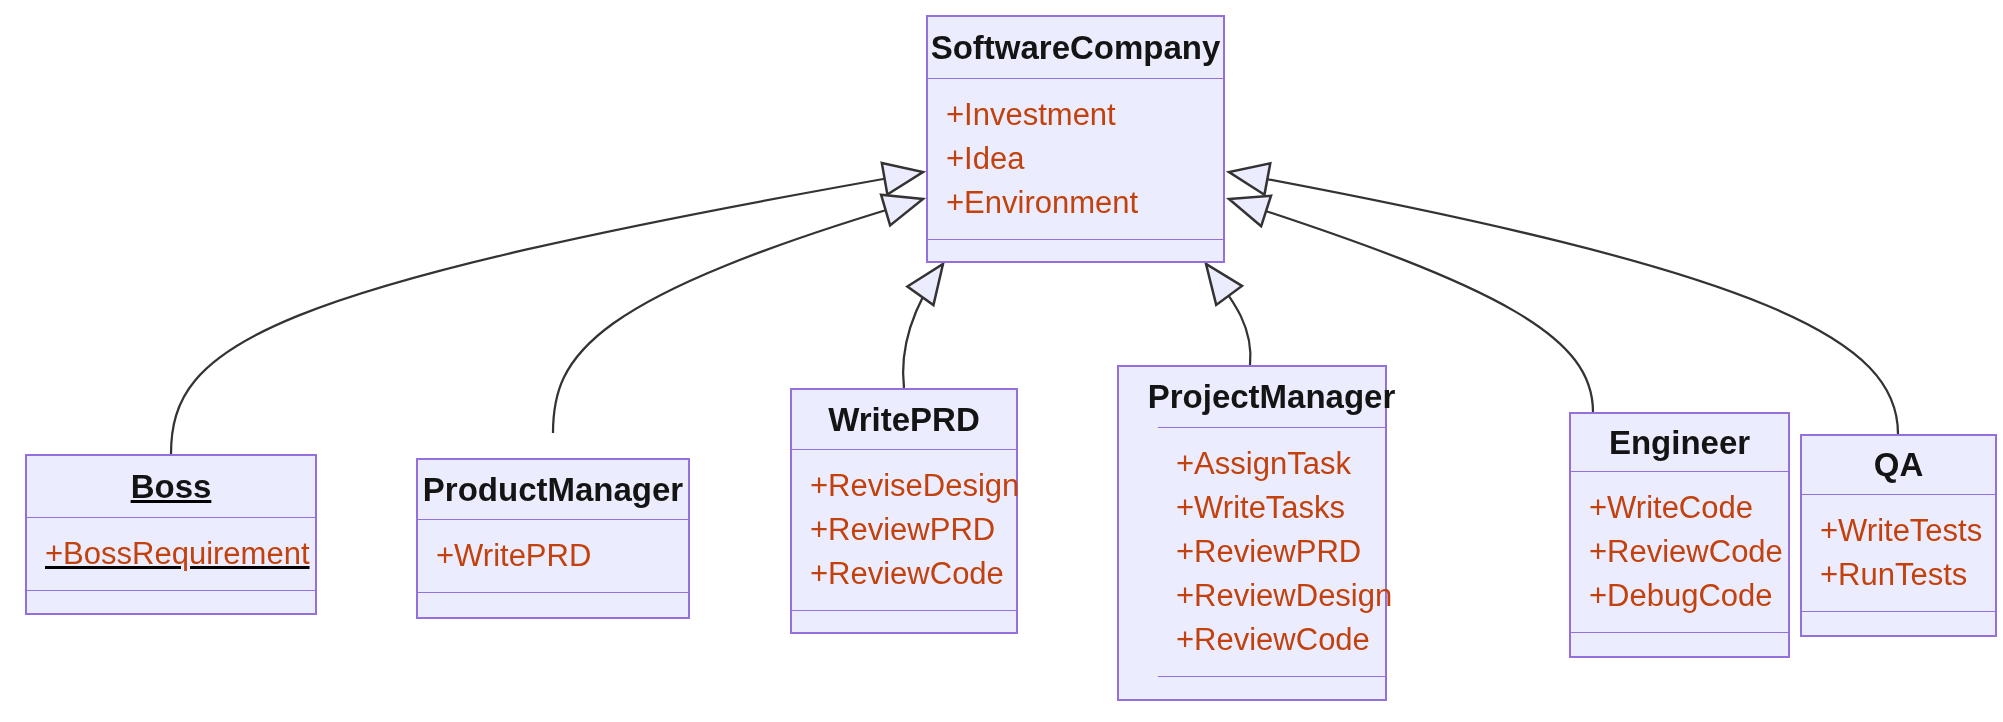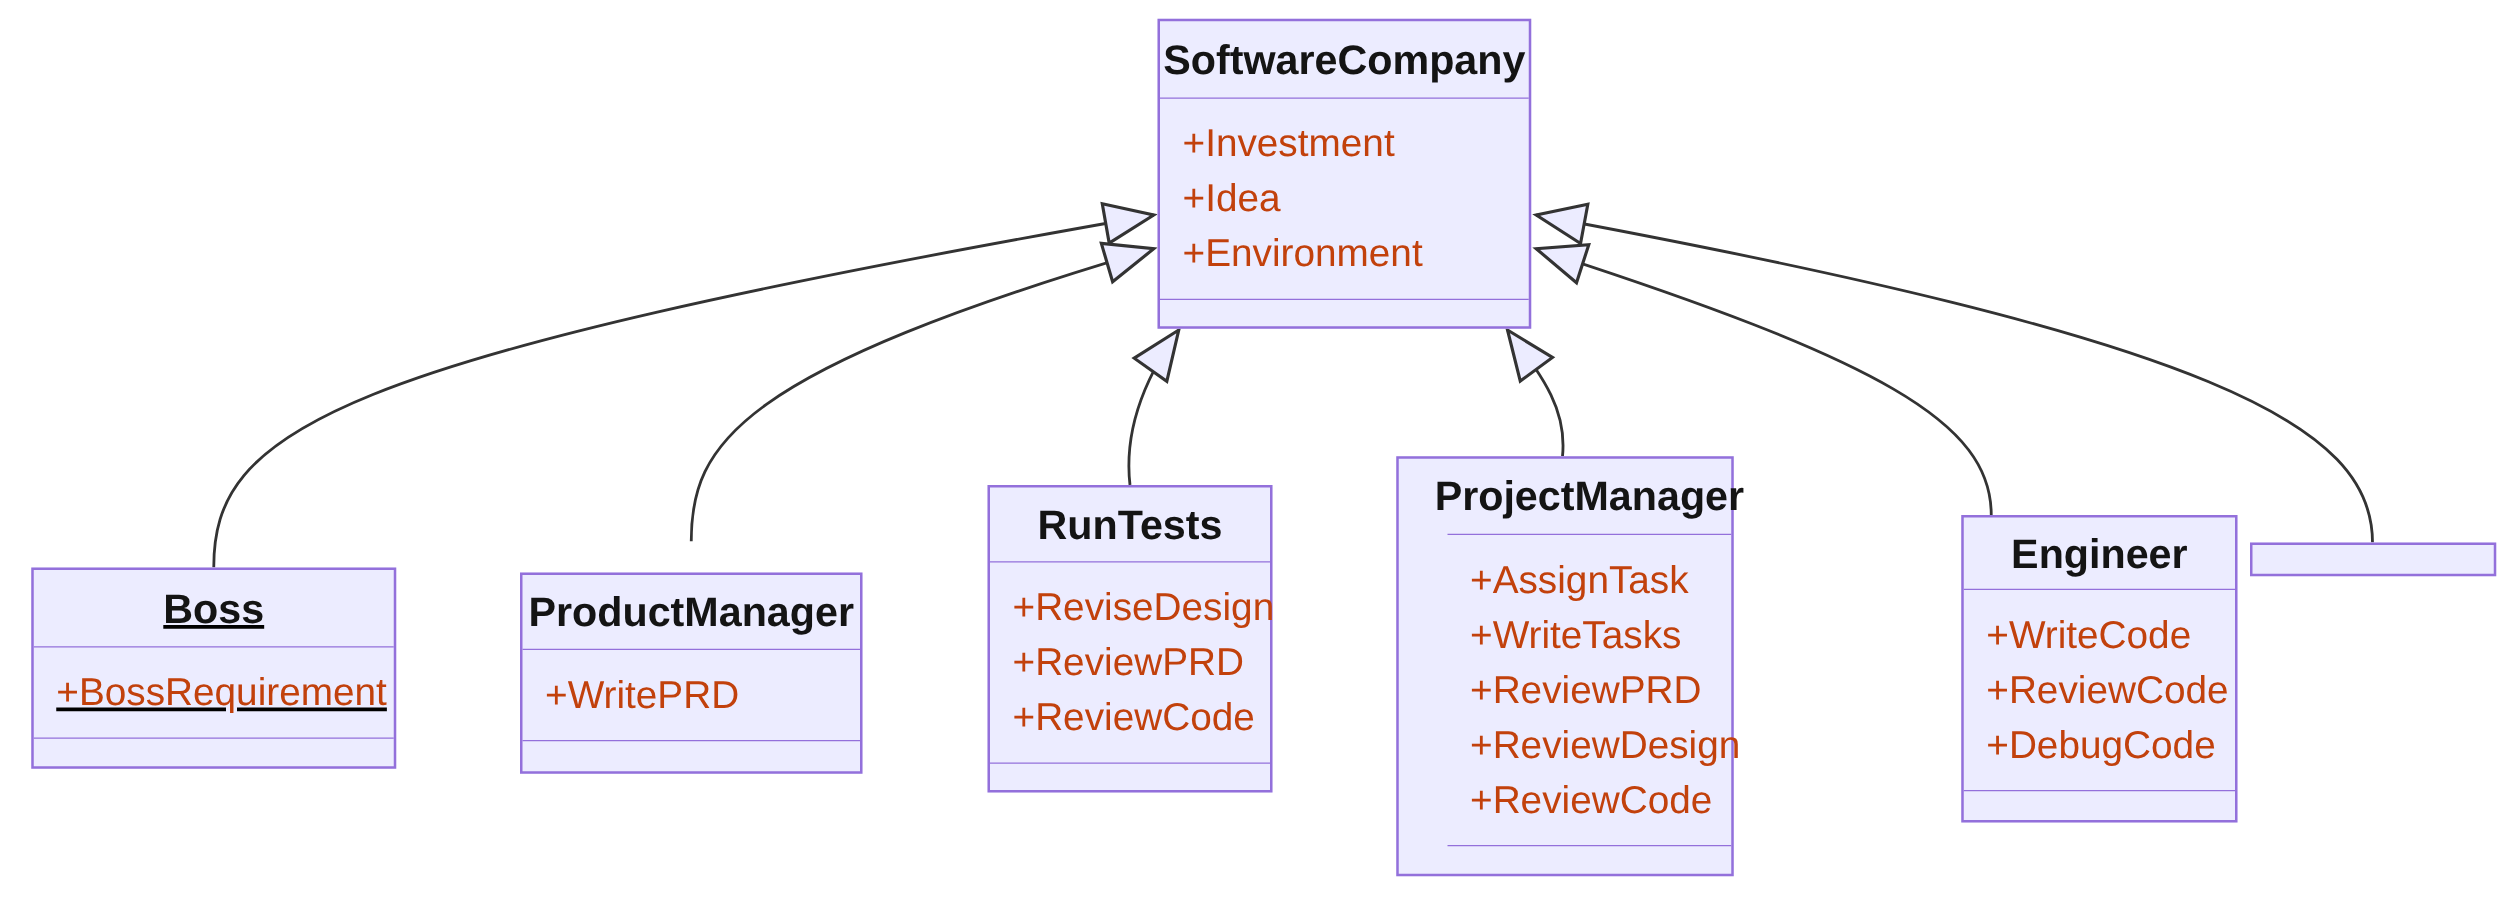--- a/index.html
+++ b/index.html
@@ -94,21 +94,21 @@
         <div class="class-methods" style="height: 22px;"></div>
       </div>
       <div class="class-box" style="left: 406px; top: 458px; width: 274px;">
         <div class="class-title" style="height: 60px;">ProductManager</div>
         <div class="class-attrs">
           <div class="class-attr">+WritePRD</div>
         </div>
         <div class="class-methods" style="height: 24px;"></div>
       </div>
       <div class="class-box" style="left: 780px; top: 388px; width: 228px;">
-        <div class="class-title" style="height: 60px;">RunTests</div>
+        <div class="class-title" style="height: 60px;">WritePRD</div>
         <div class="class-attrs">
           <div class="class-attr">+ReviseDesign</div>
           <div class="class-attr">+ReviewPRD</div>
           <div class="class-attr">+ReviewCode</div>
         </div>
         <div class="class-methods" style="height: 21px;"></div>
       </div>
       <div class="class-box" style="left: 1107px; top: 365px; width: 270px; padding-left: 39px;">
         <div class="class-title" style="height: 61px;">ProjectManager</div>
         <div class="class-attrs">
@@ -123,16 +123,21 @@
       <div class="class-box" style="left: 1559px; top: 412px; width: 221px;">
         <div class="class-title" style="height: 58px;">Engineer</div>
         <div class="class-attrs">
           <div class="class-attr">+WriteCode</div>
           <div class="class-attr">+ReviewCode</div>
           <div class="class-attr">+DebugCode</div>
         </div>
         <div class="class-methods" style="height: 23px;"></div>
       </div>
       <div class="class-box" style="left: 1790px; top: 434px; width: 197px;">
+        <div class="class-title" style="height: 59px;">QA</div>
+        <div class="class-attrs">
+          <div class="class-attr">+WriteTests</div>
+          <div class="class-attr">+RunTests</div>
+        </div>
         <div class="class-methods" style="height: 23px;"></div>
       </div>
     </div>
 </div>
 
 </body></html>

